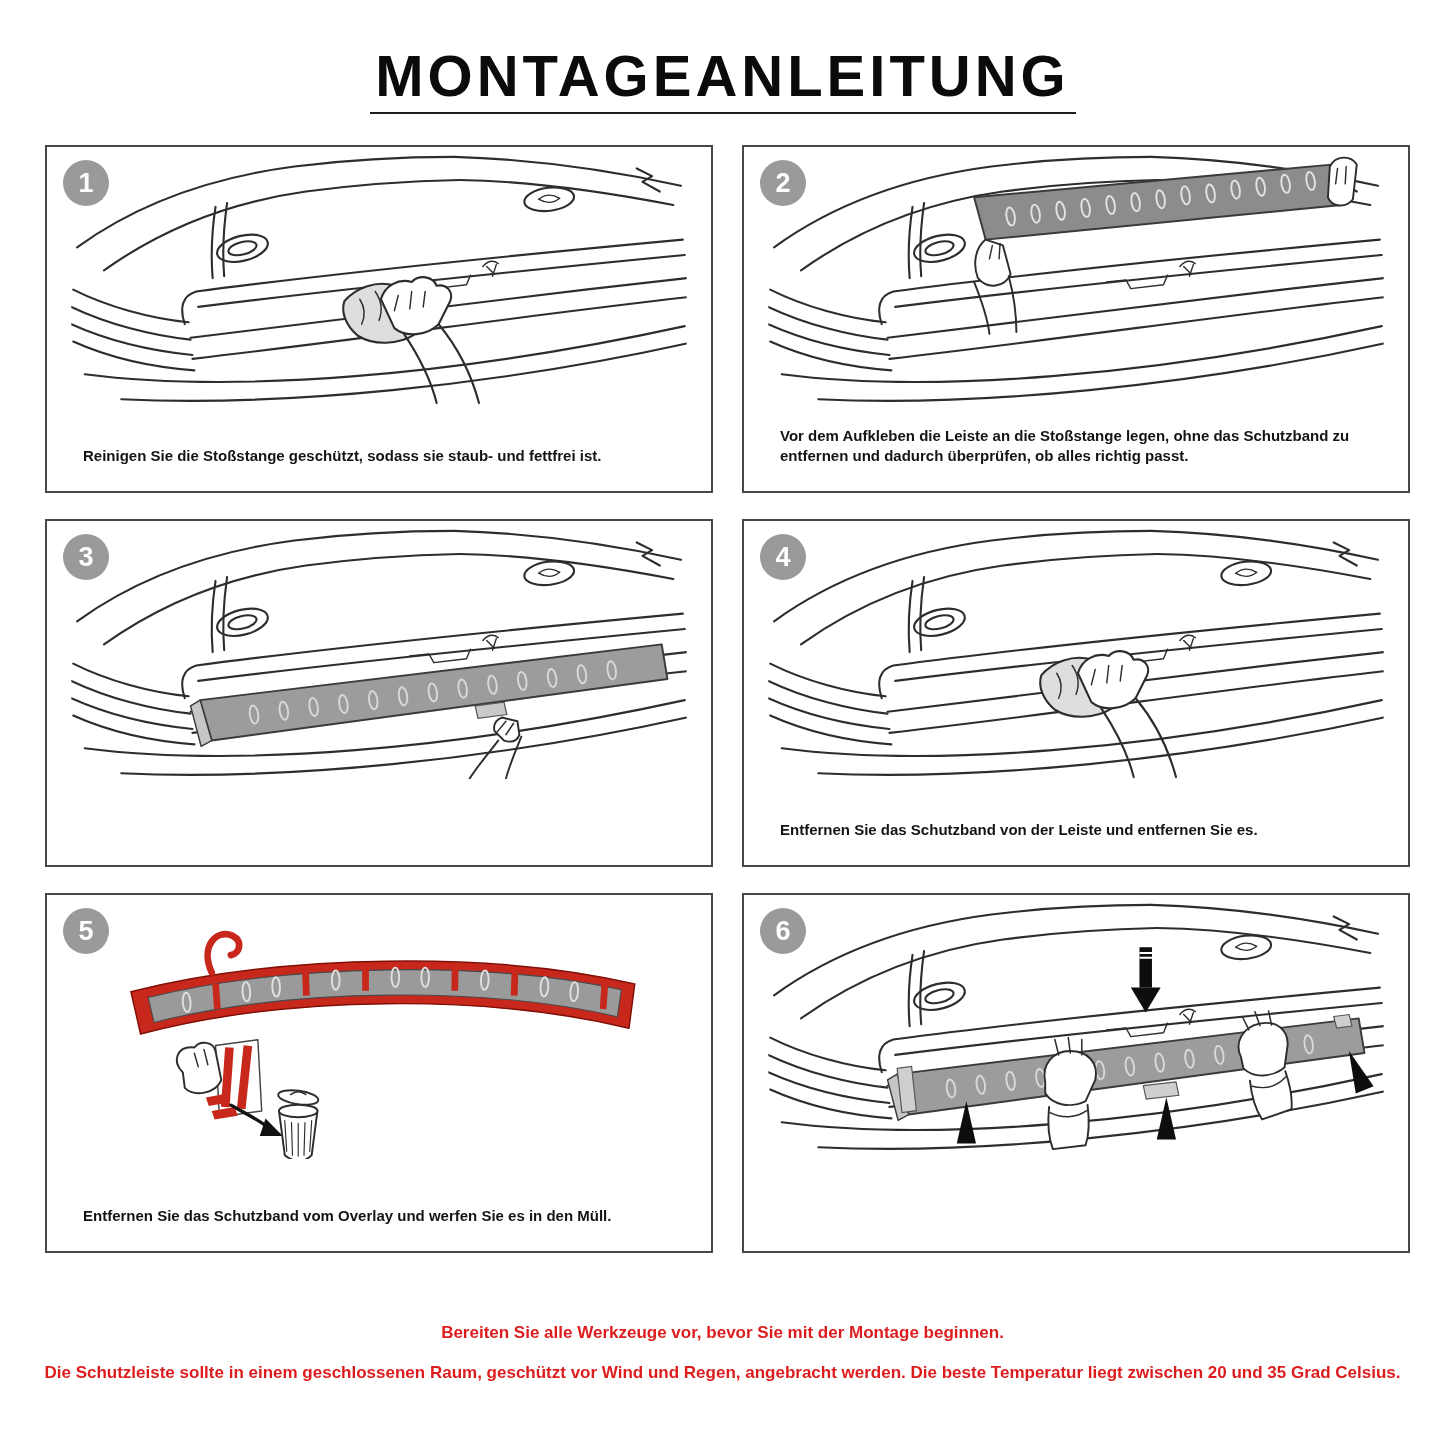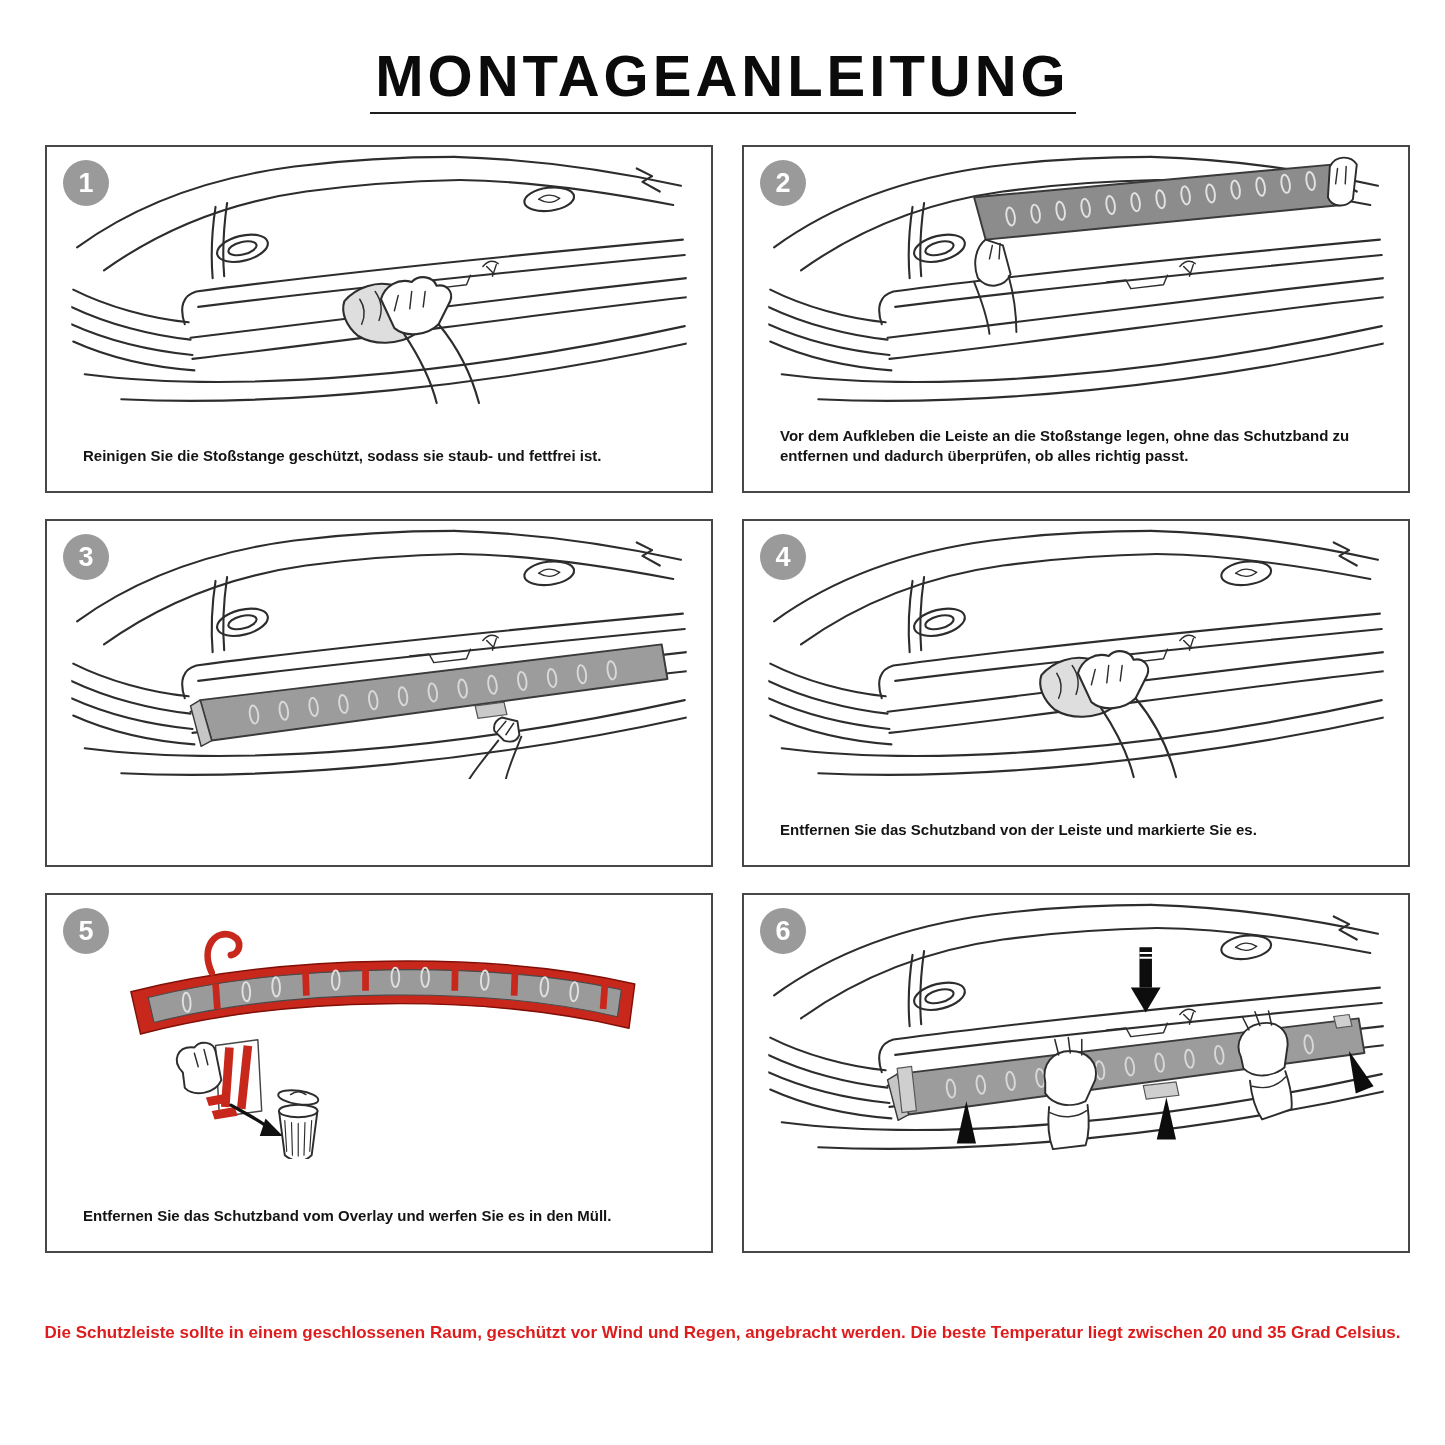--- a/index.html
+++ b/index.html
@@ -191,21 +191,21 @@
 <div class="panel" id="panel-4">
   <div class="badge">4</div>
   <svg class="illustration" viewBox="0 0 640 260">
     <g>
         <use href="#sym-car"></use>
       </g>
     <g>
         <use href="#sym-handcloth"></use>
       </g>
   </svg>
-  <div class="caption">Entfernen Sie das Schutzband von der Leiste und markierte Sie es.</div>
+  <div class="caption">Entfernen Sie das Schutzband von der Leiste und entfernen Sie es.</div>
 </div>
 
 <div class="panel" id="panel-5">
   <div class="badge">5</div>
   <svg class="illustration" viewBox="0 0 640 260">
     <g>
       <path d="M62 86 C220 46 440 44 586 78 L580 124 C430 88 224 90 72 130 Z" fill="#c8271c" stroke="#801007" stroke-width="1.5"></path>
       <path d="M80 92 C226 56 436 54 572 84 L568 112 C430 80 228 82 86 118 Z" fill="#9a9a9a" stroke="#4a4a4a" stroke-width="1.2"></path>
       <path d="M146 66 C134 40 150 20 168 28 C178 33 176 46 166 48" fill="none" stroke="#c8271c" stroke-width="7" stroke-linecap="round"></path>
       <g>
@@ -285,14 +285,15 @@
     <g stroke="#2d2d2d" stroke-width="2" stroke-linecap="round" stroke-linejoin="round" transform="rotate(-12 512 160)">
       <path d="M492 156 C488 140 500 126 518 126 C536 126 546 138 542 154 L534 176 C518 184 500 180 492 168 Z" fill="#fff"></path>
       <path d="M506 130 l-4 -15 M518 128 l-2 -15 M530 130 l0 -15" fill="none" stroke-width="1.6"></path>
       <path d="M496 182 C494 200 496 214 500 224 L532 220 C536 208 536 196 534 180" fill="#fff"></path>
       <path d="M497 188 C509 194 522 194 533 186" fill="none" stroke-width="1.5"></path>
     </g>
   </svg>
 </div>
 
 <div class="footer">
+  <div class="footer-line1">Bereiten Sie alle Werkzeuge vor, bevor Sie mit der Montage beginnen.</div>
   <div class="footer-line2">Die Schutzleiste sollte in einem geschlossenen Raum, geschützt vor Wind und Regen, angebracht werden. Die beste Temperatur liegt zwischen 20 und 35 Grad Celsius.</div>
 </div>
 
 </body></html>

